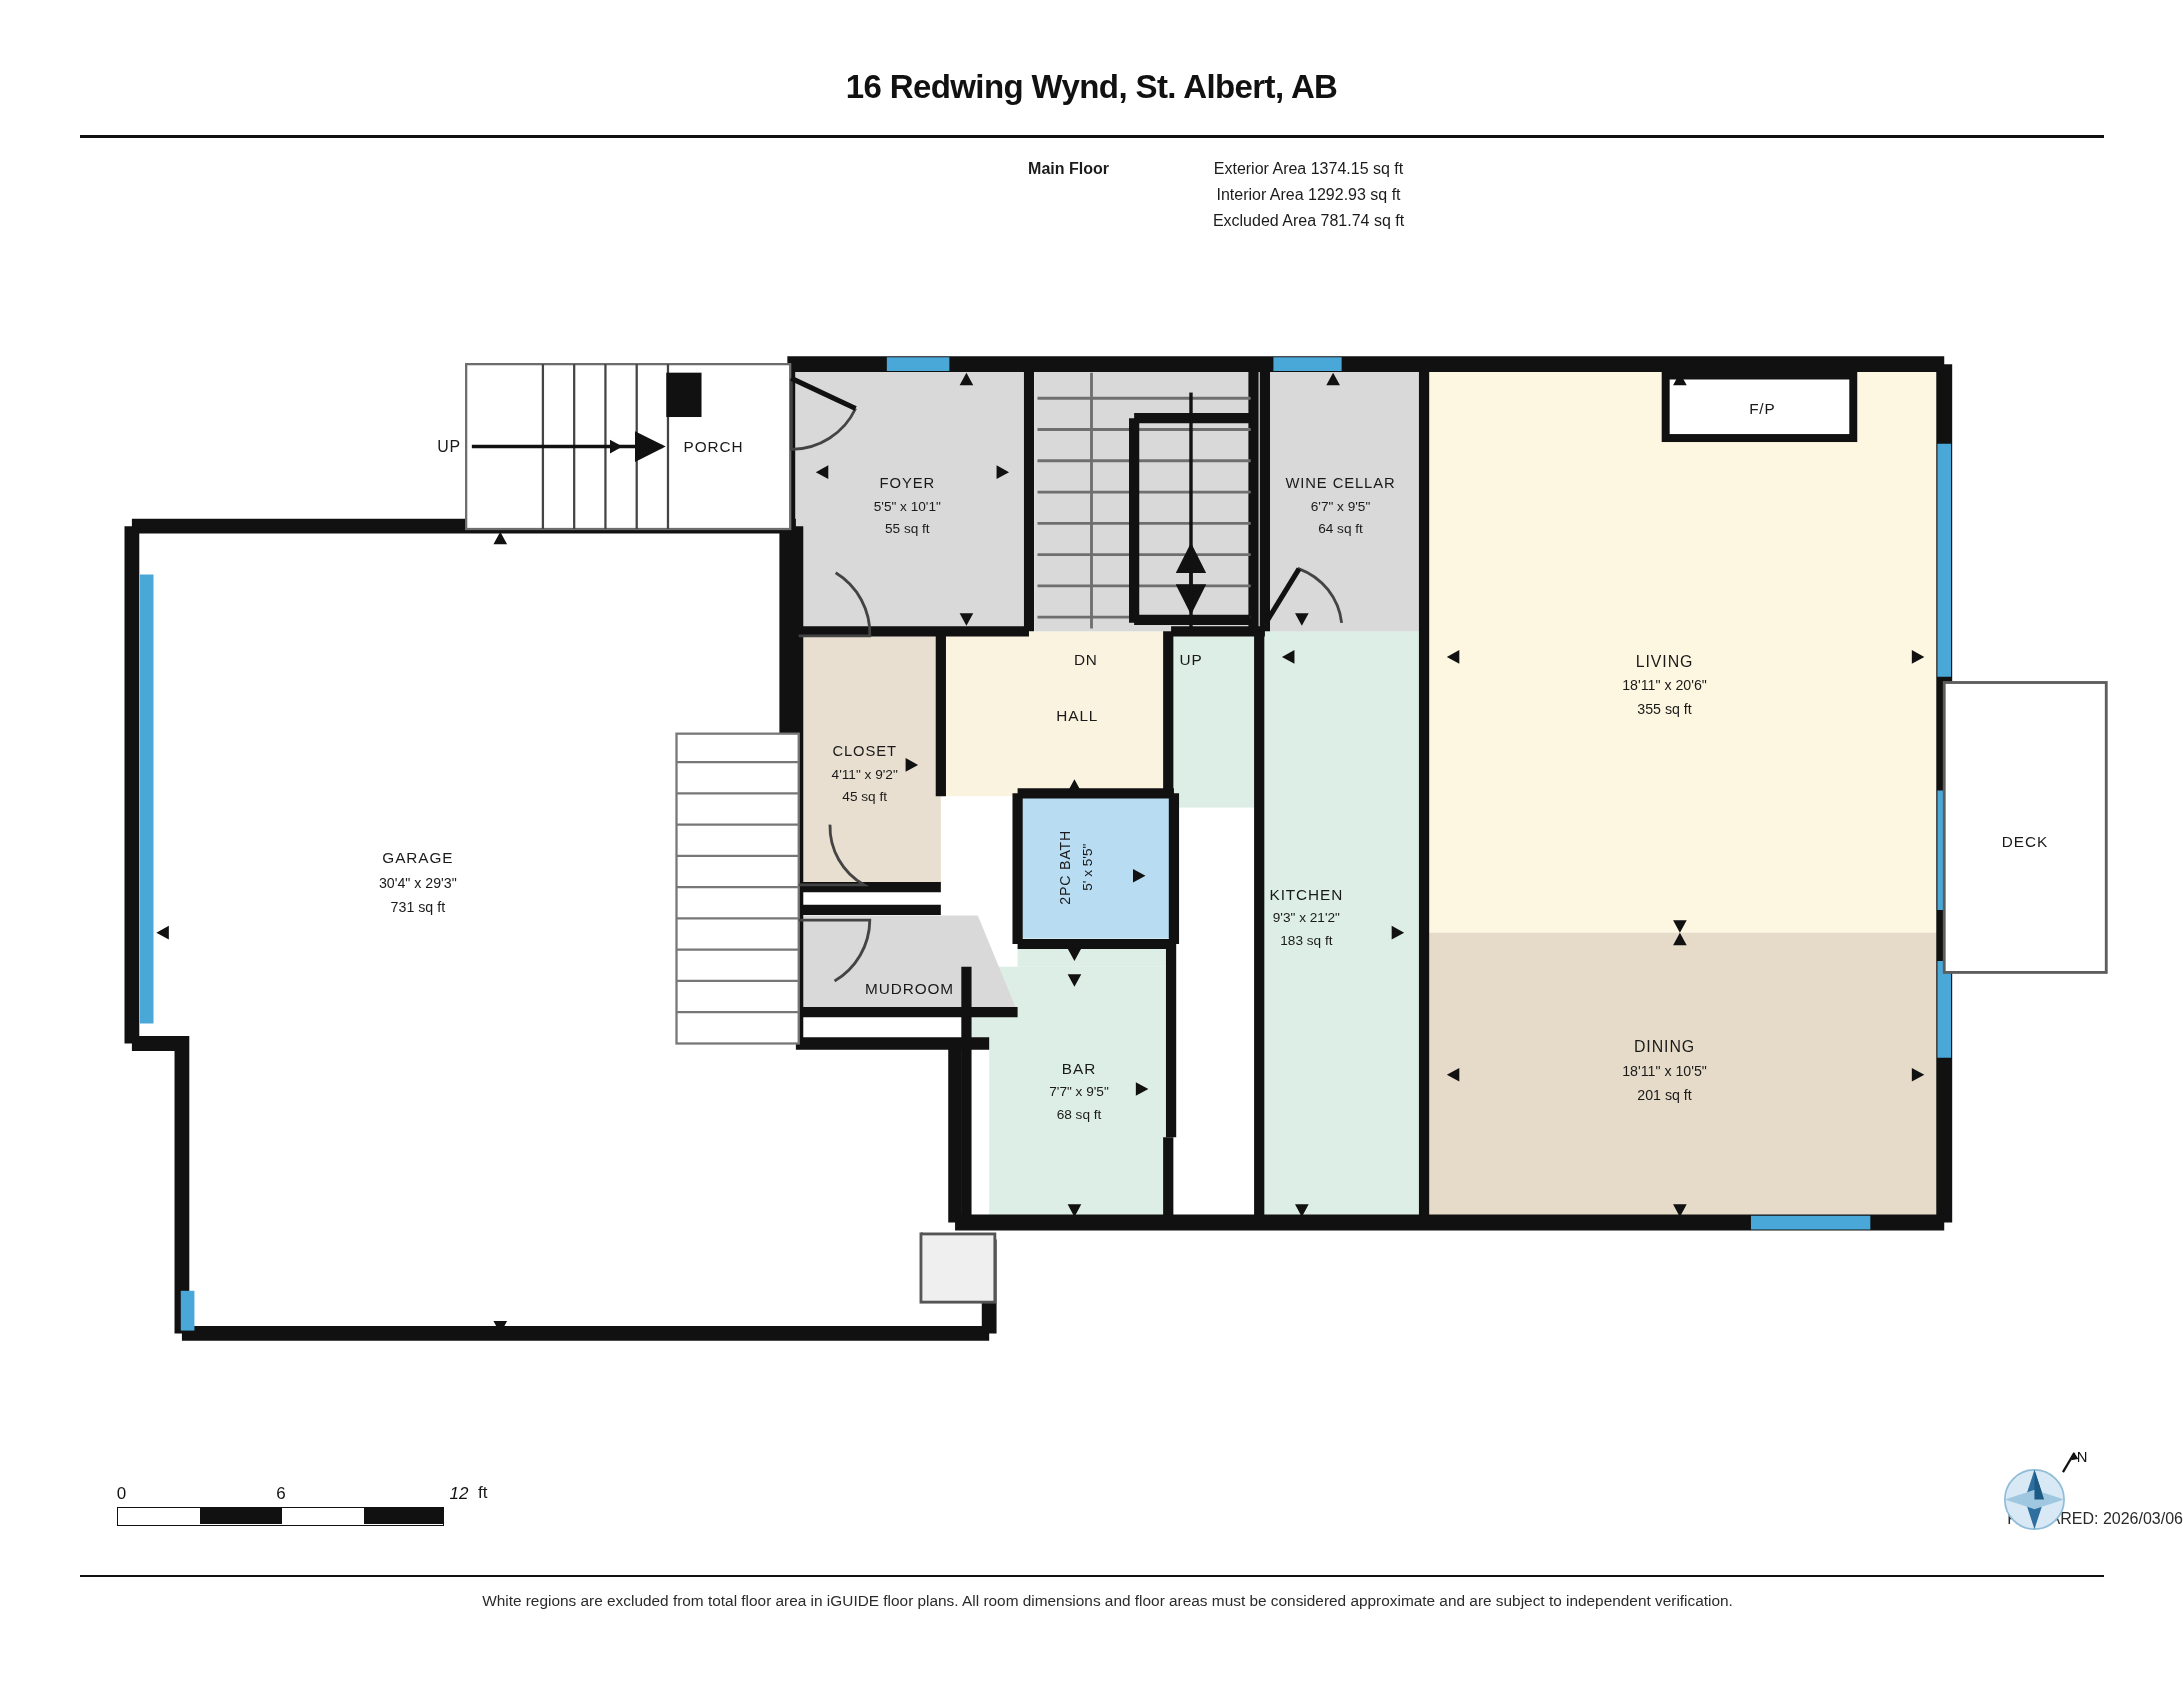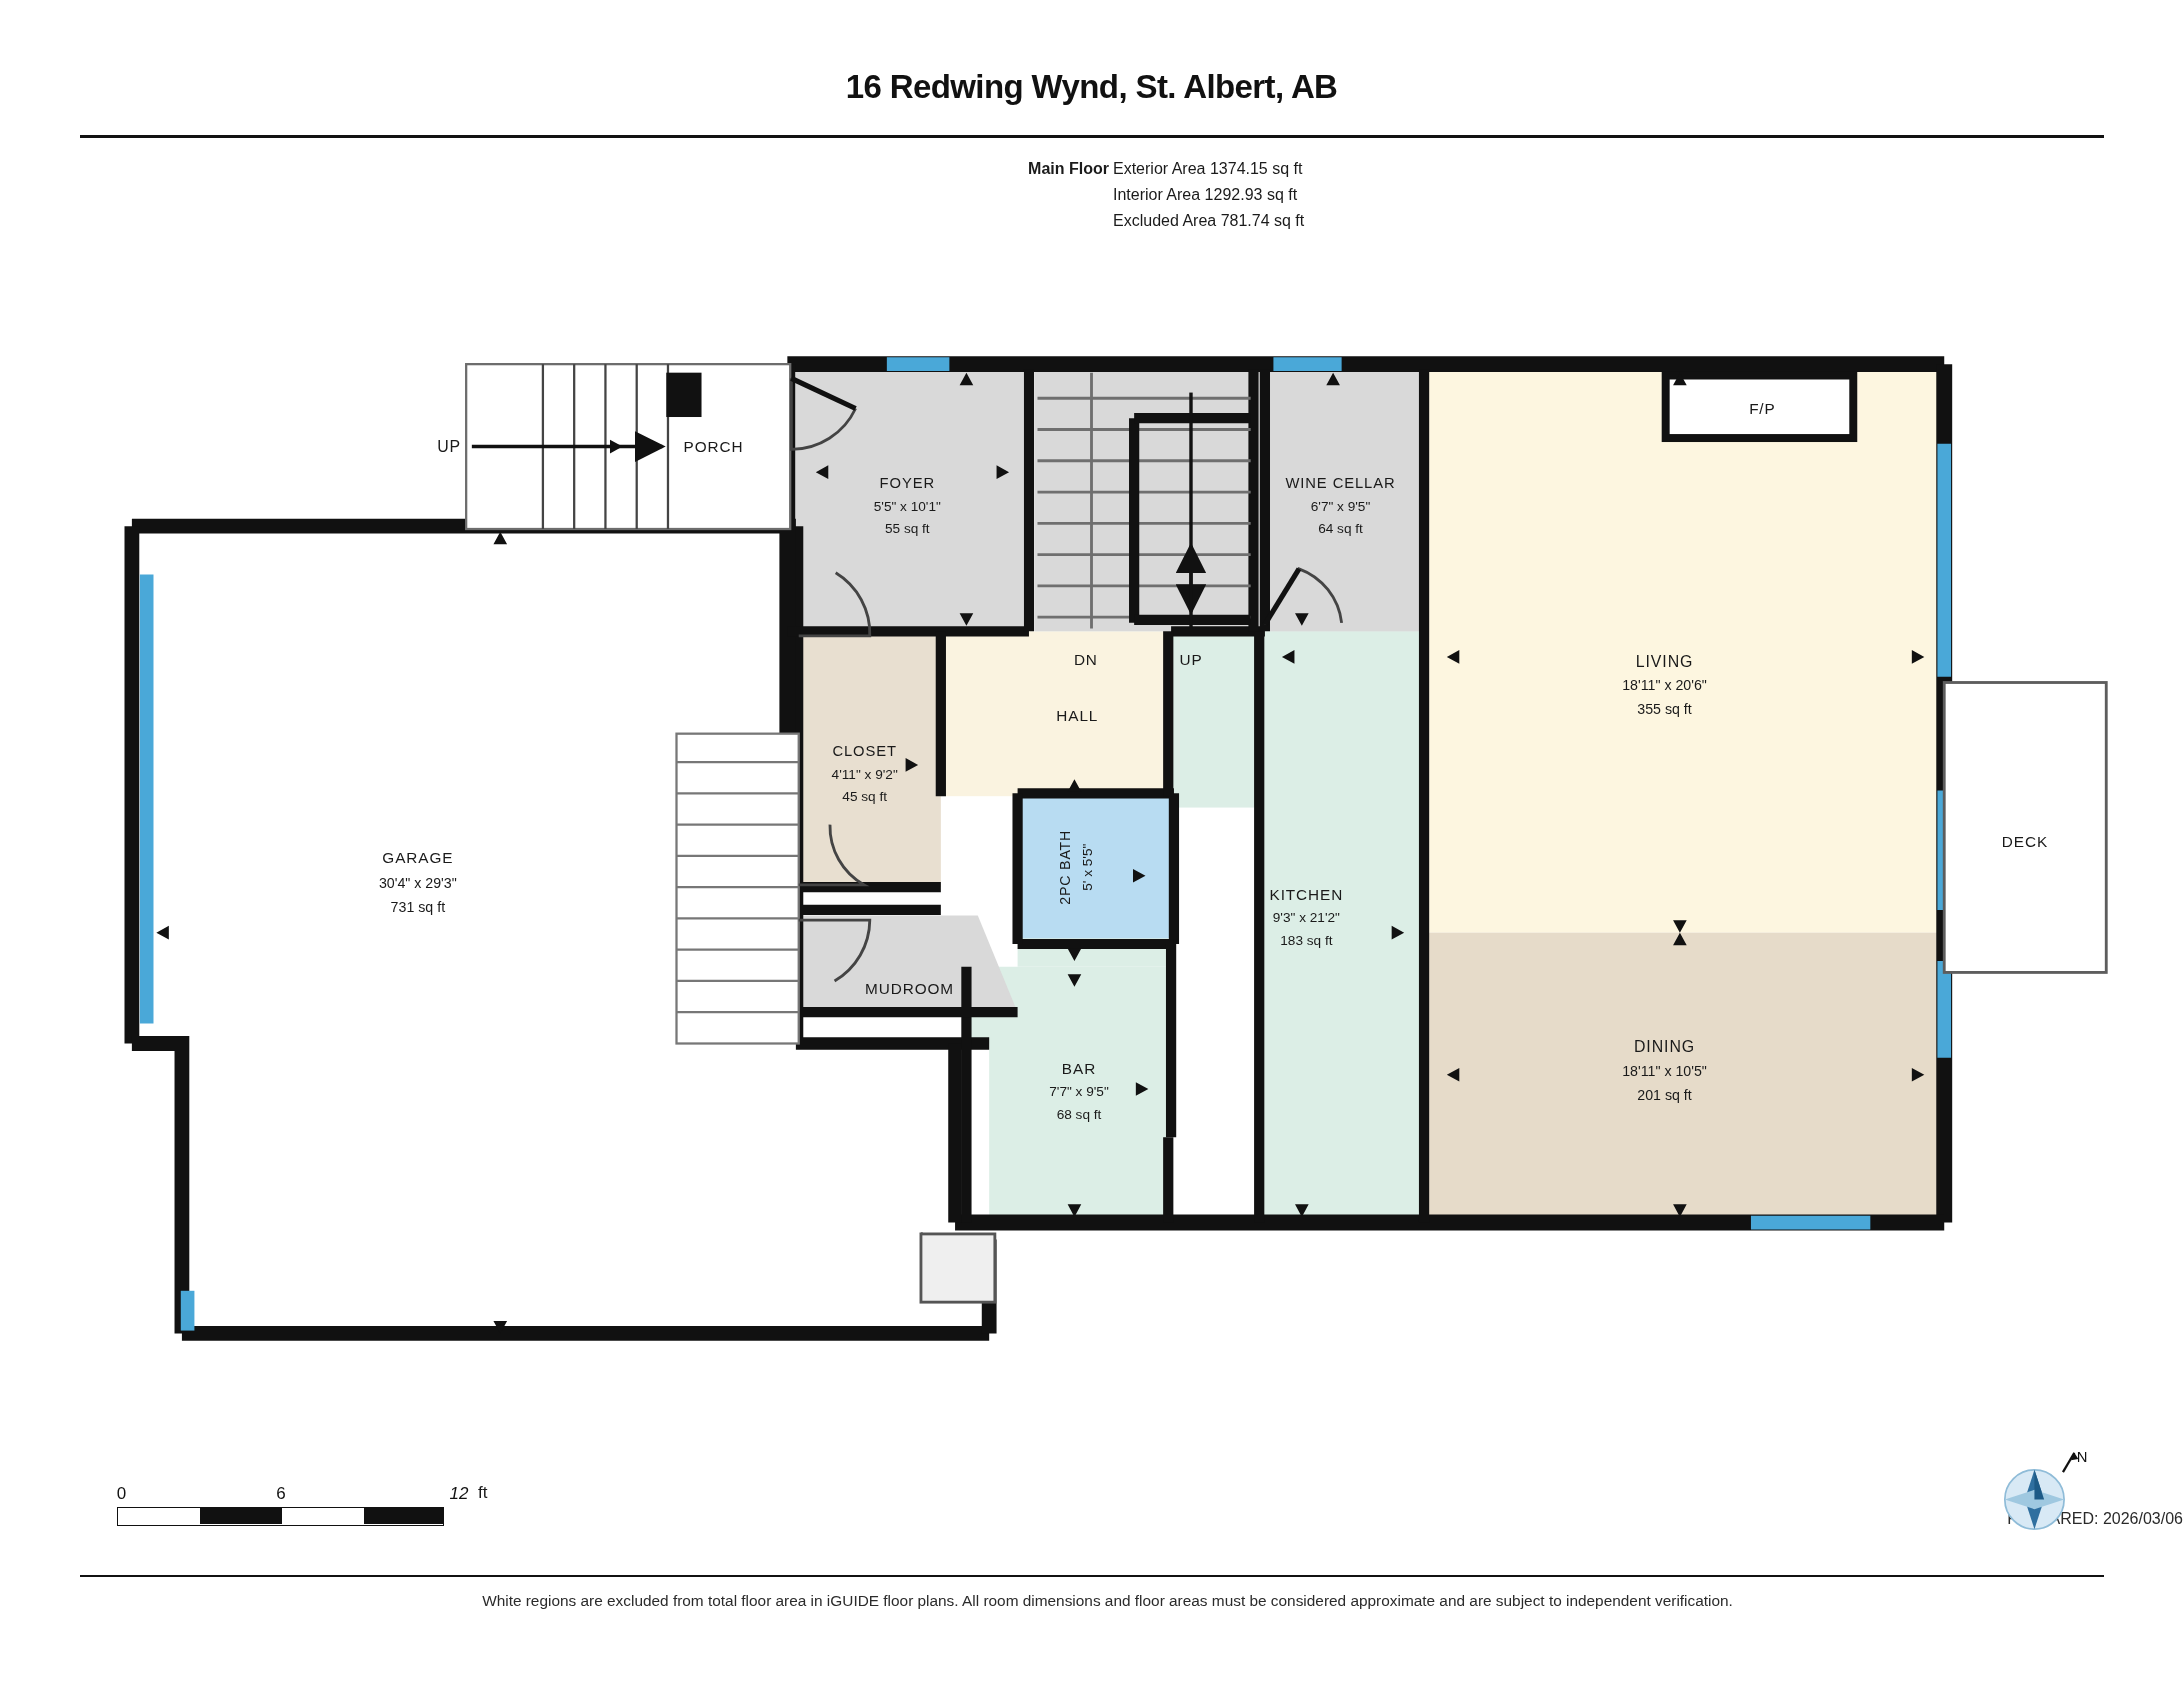--- a/index.html
+++ b/index.html
@@ -12,21 +12,21 @@
   }
   #title-rule{
     position:absolute; left:80px; top:135px; width:2024px; height:2.8px; background:#111;
   }
   #area-block{
     position:absolute; left:992px; top:156px; width:512px;
     font-size:16px; line-height:1.62; color:#1b1b1b;
   }
   #area-block .row{display:flex;}
   #area-block .lbl{width:117px; font-weight:bold; text-align:right; padding-right:4px;}
-  #area-block .val{flex:1;}
+  #area-block .val{flex:1;text-align:center;}
 
   
   #plan{position:absolute; left:0; top:0; width:2183px; height:1365px;}
   #plan svg{display:block;}
 
   
   #scalebar{position:absolute; left:117px; top:1484px; width:364px;}
   .scale-nums{position:relative; height:23px;}
   .scale-nums span{position:absolute; font-size:17px; color:#111; transform:translateX(-50%);}
   .scale-track{position:relative; height:19.3px; width:327px; border:1.7px solid #111; box-sizing:border-box; background:#fff;}

